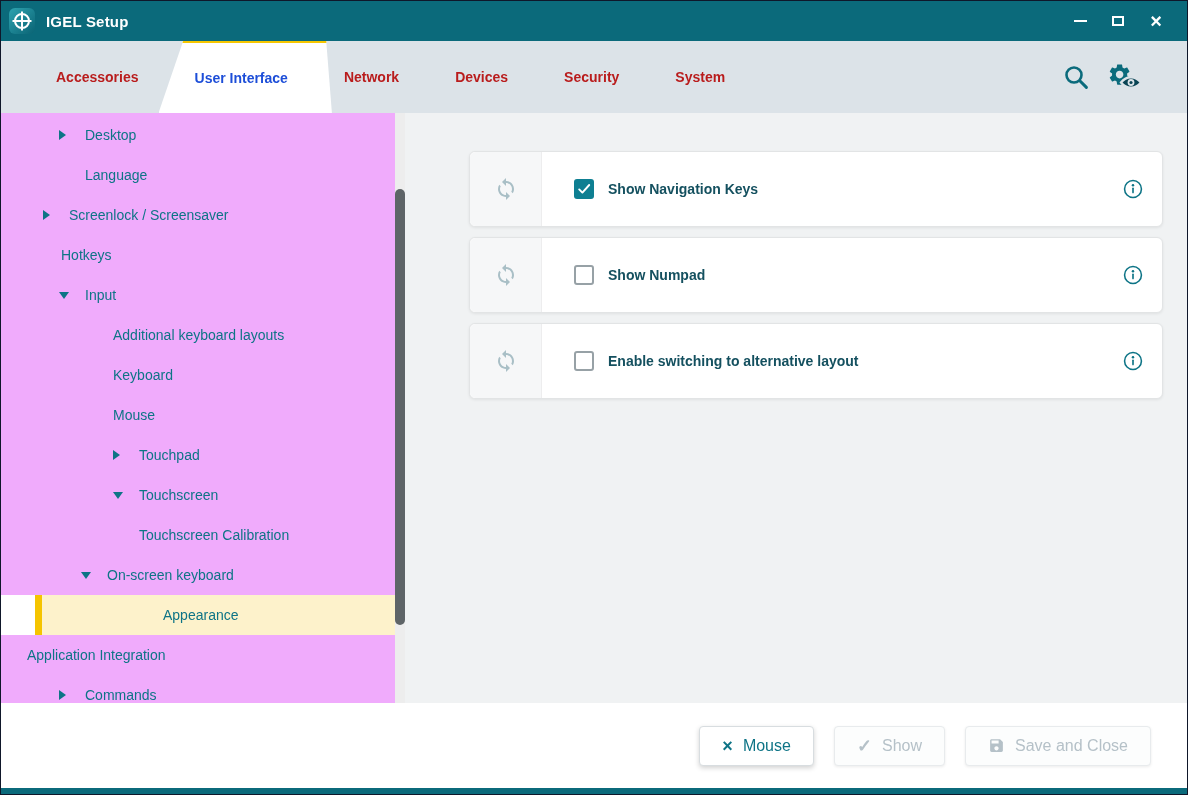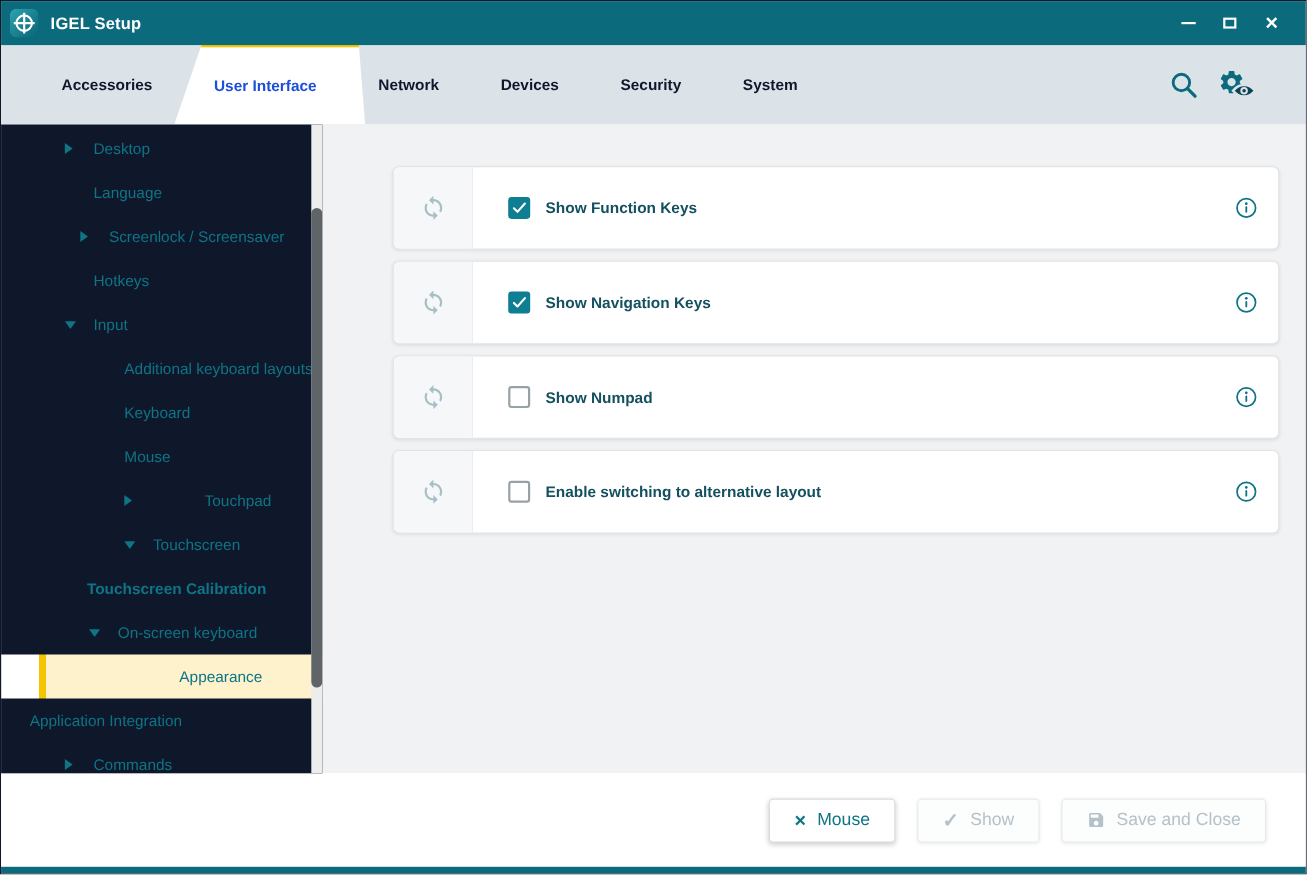--- a/index.html
+++ b/index.html
@@ -14,32 +14,32 @@
   .titlebar .title { color:#fff; font-size:15px; font-weight:700; margin-left:11px; letter-spacing:.2px; }
   .win-controls { margin-left:auto; display:flex; align-items:center; gap:8px; padding-right:16px; }
   .win-btn { width:30px; height:30px; display:flex; align-items:center; justify-content:center; color:#fff; cursor:pointer; background:none; border:none; }
   .min-bar { width:13px; height:2px; background:#fff; display:block; }
   .max-box { width:12px; height:10px; border:2px solid #fff; display:block; }
   .close-x { font-size:20px; font-weight:700; line-height:1; }
 
   
   .tabbar { height:72px; flex:none; background:#dce3e8; display:flex; align-items:stretch; padding-left:27px; position:relative; z-index:2; }
   .tab { display:flex; align-items:center; padding:0 28px; cursor:pointer; }
-  .tab-label { font-size:14px; font-weight:700; color:#0f172a; white-space:nowrap; }
+  .tab-label { font-size:14px; font-weight:700; color:#b91c1c; white-space:nowrap; }
   .tab.active { background:#fff; border-top:6px solid #f6c700; padding:0 44px 0 36px; margin:-4px -16px 0 -8px;
                 clip-path: polygon(26px 0, calc(100% - 6px) 0, 100% 100%, 0 100%); z-index:1; }
   .tab.active .tab-label { color:#1d4ed8; }
   .tab-actions { margin-left:auto; display:flex; align-items:center; gap:16px; padding-right:44px; }
   .icon-btn { background:none; border:none; cursor:pointer; display:flex; align-items:center; }
 
   
   .content { flex:1; display:flex; min-height:0; }
 
   
-  .sidebar { width:292px; flex:none; background:#0f172a; position:relative; overflow:hidden; }
+  .sidebar { width:404px; flex:none; background:#f0abfc; position:relative; overflow:hidden; }
   .tree { padding-top:2px; }
   .tree-item { height:40px; display:flex; align-items:center; cursor:pointer; }
   .arrow { width:26px; height:40px; display:flex; align-items:center; flex:none; }
   .arrow::before { content:''; display:block; width:0; height:0;
                    border-left:7px solid #0e7486; border-top:5px solid transparent; border-bottom:5px solid transparent; }
   .arrow.down::before { border-left:5px solid transparent; border-right:5px solid transparent; border-top:7px solid #0e7486; border-bottom:none; }
   .tree-label { font-size:14px; color:#0e7486; white-space:nowrap; }
   .tree-item.selected { background:linear-gradient(90deg, #ffffff 0 34px, #f5c400 34px 41px, #fdf2cb 41px 100%); }
   .sb-track { position:absolute; top:0; right:0; width:10px; height:100%; background:#ededed; cursor:pointer; }
   .sb-thumb { position:absolute; top:76px; right:0; width:10px; height:436px; background:#5e6467; border-radius:5px; cursor:grab; }
@@ -148,53 +148,53 @@
     <div class="sidebar">
       <div class="tree">
           <div class="tree-item" style="padding-left: 58px;">
     <span class="arrow"></span>
     <span class="tree-label">Desktop</span>
   </div>
           <div class="tree-item" style="padding-left: 58px;">
     <span class="arrow" style="visibility: hidden;"></span>
     <span class="tree-label">Language</span>
   </div>
-          <div class="tree-item" style="padding-left: 72px;">
+          <div class="tree-item" style="padding-left: 42px;">
     <span class="arrow"></span>
     <span class="tree-label">Screenlock / Screensaver</span>
   </div>
-          <div class="tree-item" style="padding-left: 58px;">
+          <div class="tree-item" style="padding-left: 34px;">
     <span class="arrow" style="visibility: hidden;"></span>
     <span class="tree-label">Hotkeys</span>
   </div>
           <div class="tree-item" style="padding-left: 58px;">
     <span class="arrow down"></span>
     <span class="tree-label">Input</span>
   </div>
           <div class="tree-item" style="padding-left: 86px;">
     <span class="arrow" style="visibility: hidden;"></span>
     <span class="tree-label">Additional keyboard layouts</span>
   </div>
           <div class="tree-item" style="padding-left: 86px;">
     <span class="arrow" style="visibility: hidden;"></span>
     <span class="tree-label">Keyboard</span>
   </div>
           <div class="tree-item" style="padding-left: 86px;">
     <span class="arrow" style="visibility: hidden;"></span>
     <span class="tree-label">Mouse</span>
   </div>
-          <div class="tree-item" style="padding-left: 112px; gap: 47px;">
+          <div class="tree-item" style="padding-left: 112px;">
     <span class="arrow"></span>
     <span class="tree-label">Touchpad</span>
   </div>
           <div class="tree-item" style="padding-left: 112px;">
     <span class="arrow down"></span>
     <span class="tree-label">Touchscreen</span>
   </div>
-          <div class="tree-item" style="padding-left: 52px; font-weight: bold;">
+          <div class="tree-item" style="padding-left: 112px;">
     <span class="arrow" style="visibility: hidden;"></span>
     <span class="tree-label">Touchscreen Calibration</span>
   </div>
           <div class="tree-item" style="padding-left: 80px;">
     <span class="arrow down"></span>
     <span class="tree-label">On-screen keyboard</span>
   </div>
           <div class="tree-item selected" style="padding-left: 136px;">
     <span class="arrow" style="visibility: hidden;"></span>
     <span class="tree-label">Appearance</span>
@@ -207,40 +207,20 @@
     <span class="arrow"></span>
     <span class="tree-label">Commands</span>
   </div>
         </div>
       <div class="sb-track"></div>
       <div class="sb-thumb"></div>
     </div>
 
     <div class="main">
       <div class="settings-list">
-          <div class="card">
-    <button class="reset-zone">
-      <svg width="24" height="24" viewBox="0 0 24 24">
-                <path fill="#a9bfc6" d="M12 4V1L8 5l4 4V6c3.31 0 6 2.69 6 6 0 1.01-.25 1.97-.7 2.8l1.46 1.46C19.54 15.03 20 13.57 20 12c0-4.42-3.58-8-8-8zm0 14c-3.31 0-6-2.69-6-6 0-1.01.25-1.97.7-2.8L5.24 7.74C4.46 8.97 4 10.43 4 12c0 4.42 3.58 8 8 8v3l4-4-4-4v3z"></path>
-              </svg>
-    </button>
-    <span class="checkbox checked">
-      <svg width="16" height="16" viewBox="0 0 20 20">
-                <path d="M4 10.5l4 4 8.5-9.5" stroke="#fff" stroke-width="2.4" fill="none" stroke-linecap="round" stroke-linejoin="round"></path>
-              </svg>
-    </span>
-    <span class="card-label">Show Function Keys</span>
-    <button class="info-btn">
-      <svg width="22" height="22" viewBox="0 0 24 24">
-        <circle cx="12" cy="12" r="9.2" fill="none" stroke="#0d7486" stroke-width="1.7"></circle>
-        <circle cx="12" cy="7.8" r="1.35" fill="#0d7486"></circle>
-        <rect x="11.1" y="10.4" width="1.8" height="6.4" rx="0.9" fill="#0d7486"></rect>
-      </svg>
-    </button>
-  </div>
           <div class="card">
     <button class="reset-zone">
       <svg width="24" height="24" viewBox="0 0 24 24">
                 <path fill="#a9bfc6" d="M12 4V1L8 5l4 4V6c3.31 0 6 2.69 6 6 0 1.01-.25 1.97-.7 2.8l1.46 1.46C19.54 15.03 20 13.57 20 12c0-4.42-3.58-8-8-8zm0 14c-3.31 0-6-2.69-6-6 0-1.01.25-1.97.7-2.8L5.24 7.74C4.46 8.97 4 10.43 4 12c0 4.42 3.58 8 8 8v3l4-4-4-4v3z"></path>
               </svg>
     </button>
     <span class="checkbox checked">
       <svg width="16" height="16" viewBox="0 0 20 20">
                 <path d="M4 10.5l4 4 8.5-9.5" stroke="#fff" stroke-width="2.4" fill="none" stroke-linecap="round" stroke-linejoin="round"></path>
               </svg>

